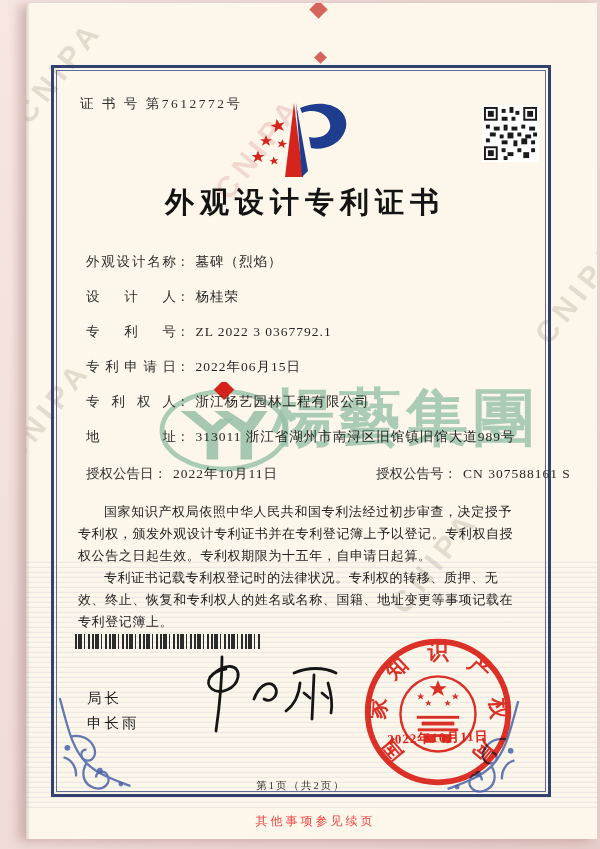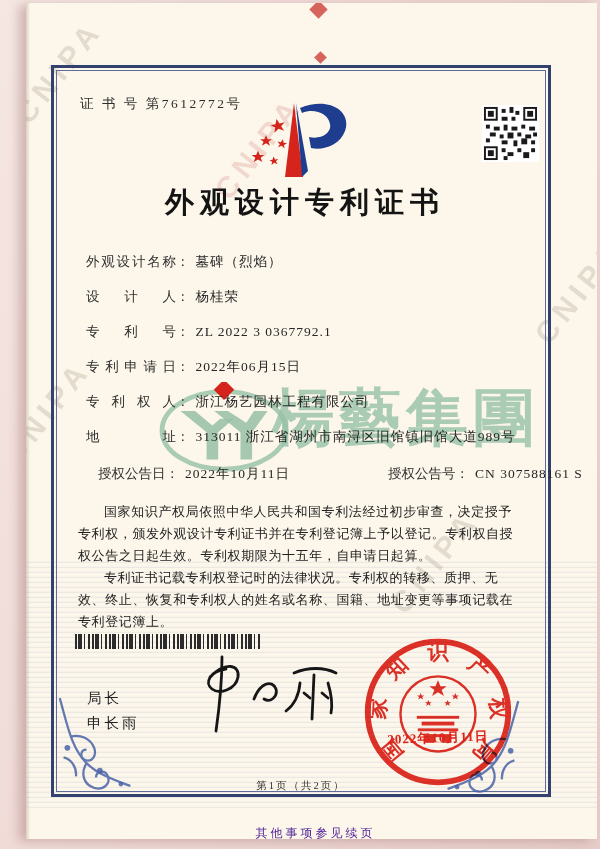--- a/index.html
+++ b/index.html
@@ -57,21 +57,21 @@
 
   .seal { position:absolute; left:335px; top:632px; width:154px; height:154px;
            mix-blend-mode:multiply; opacity:.94; }
   .seal-date { position:absolute; left:333px; top:726px; width:158px; text-align:center;
            font-size:13px; font-weight:bold; color:#dd2319; letter-spacing:1px;
            transform:rotate(-2deg); }
 
   .page-info { position:absolute; left:25px; top:776px; width:500px; text-align:center;
            font-size:10.5px; letter-spacing:2px; color:#333; }
   .footer-note { position:absolute; left:8px; right:0; top:810px; text-align:center;
-           font-size:12px; letter-spacing:3px; color:#4c1d95;margin-top:12px; }
+           font-size:12px; letter-spacing:3px; color:#ef4444; }
 
   .company-wm { position:absolute; left:128px; top:375px; width:420px; height:95px; }
   .company-logo { position:absolute; left:0; top:4px; width:140px; height:92px; }
   .company-text { position:absolute; left:118px; top:-2px; font-size:62px; font-weight:bold;
            color:rgba(150,192,166,.80); letter-spacing:5px; white-space:nowrap;
            font-family:"Liberation Serif",serif; }
   .ornament { position:absolute; width:86px; height:106px; }
   .ornament.bl { left:28px; top:687px; }
   .ornament.br { left:412px; top:690px; transform:scaleX(-1); }
 </style>
@@ -198,21 +198,21 @@
     </div>
     <div class="field-row" style="top:355px;">
       <span class="field-label">专利申请日</span><span class="colon">：</span><span class="field-value">2022年06月15日</span>
     </div>
     <div class="field-row" style="top:390px;">
       <span class="field-label">专利权人</span><span class="colon">：</span><span class="field-value">浙江杨艺园林工程有限公司</span>
     </div>
     <div class="field-row" style="top:425px;">
       <span class="field-label">地址</span><span class="colon">：</span><span class="field-value">313011 浙江省湖州市南浔区旧馆镇旧馆大道989号</span>
     </div>
-    <div class="field-row" style="top:462px;margin-left:12px;">
+    <div class="field-row" style="top:462px;">
       <span>授权公告日</span><span class="colon">：</span><span class="field-value">2022年10月11日</span>
       <span class="grant-second"><span>授权公告号</span><span class="colon">：</span><span class="field-value">CN 307588161 S</span></span>
     </div>
 
     <div class="body-text">
       <p>国家知识产权局依照中华人民共和国专利法经过初步审查，决定授予专利权，颁发外观设计专利证书并在专利登记簿上予以登记。专利权自授权公告之日起生效。专利权期限为十五年，自申请日起算。</p>
       <p>专利证书记载专利权登记时的法律状况。专利权的转移、质押、无效、终止、恢复和专利权人的姓名或名称、国籍、地址变更等事项记载在专利登记簿上。</p>
     </div>
 
     <div class="barcode"></div>

